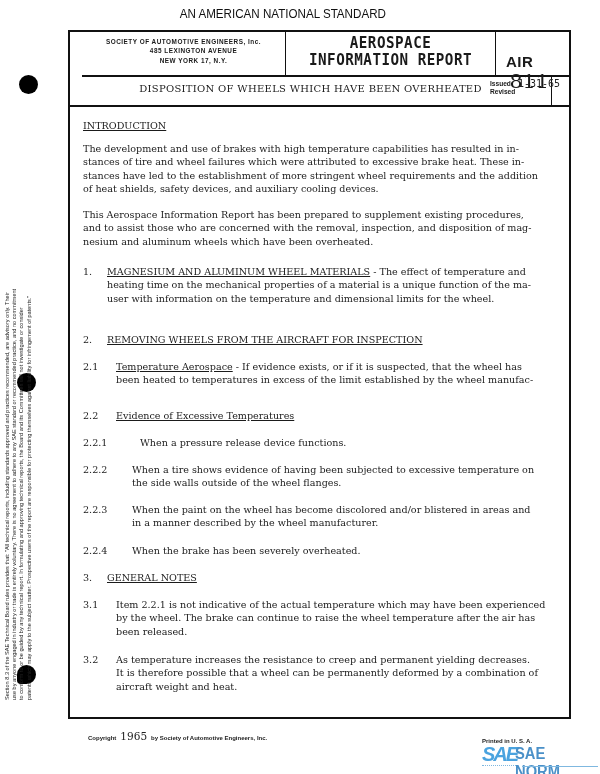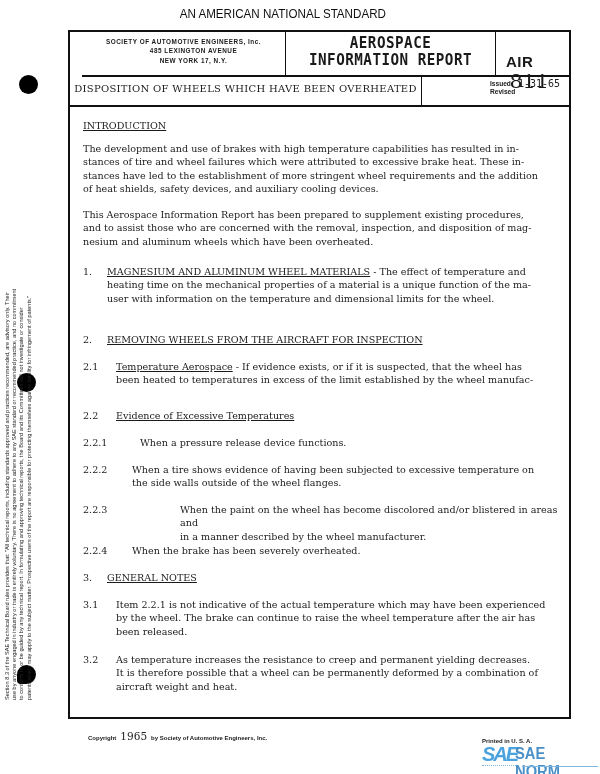--- a/index.html
+++ b/index.html
@@ -12,21 +12,21 @@
   .hdr-row1 { position: absolute; left: 12px; top: 0; right: 0; height: 43px; border-bottom: 2px solid #111; }
   .hdr-row2 { position: absolute; left: 0; top: 43px; right: 0; height: 30px; border-bottom: 2px solid #111; }
   .cell { position: absolute; top: 0; bottom: 0; box-sizing: border-box; }
   .c-society { left: 0; width: 204px; border-right: 1.5px solid #111; text-align: center; font-family: "Liberation Sans", sans-serif; font-weight: bold; font-size: 6.4px; line-height: 9.4px; padding-top: 5px; letter-spacing: 0.5px; }
   .c-society div:nth-child(2), .c-society div:nth-child(3) { padding-left: 20px; }
   .c-title { left: 204px; width: 210px; border-right: 1.5px solid #111; text-align: center; font-family: "DejaVu Sans Mono", monospace; font-weight: bold; font-size: 15px; line-height: 17px; padding-top: 3px; letter-spacing: 0.5px; }
   .c-title div { transform: scaleX(0.95); }
   .c-air { left: 414px; right: 0; padding-left: 10px; padding-top: 20px; }
   .air-prefix { font-family: "Liberation Sans", sans-serif; font-weight: bold; font-size: 15px; letter-spacing: 0.5px; }
   .air-num { font-family: "DejaVu Serif", serif; font-size: 18px; margin-left: 6px; transform: scaleX(1.15); display: inline-block; }
-  .c-subject { left: 0; width: 352px; border-right: 1.5px solid #111; text-align: center; font-size: 10px; padding-top: 8px; letter-spacing: 0.3px; }
+  .c-subject { left: 0; width: 482px; border-right: 1.5px solid #111; text-align: center; font-size: 10px; padding-top: 8px; letter-spacing: 0.3px; }
   .c-issued { left: 414px; right: 0; padding-left: 6px; padding-top: 3px; font-family: "Liberation Sans", sans-serif; }
   .issued-row { display: flex; align-items: center; }
   .issued-label { font-size: 6.6px; font-weight: bold; width: 28px; }
   .issued-val { font-family: "DejaVu Sans Mono", monospace; font-size: 10px; color: #222; }
   .revised-label { font-size: 6.6px; font-weight: bold; margin-top: -1px; }
   .body { position: absolute; left: 12px; top: 87px; right: 8px; font-size: 9.6px; line-height: 13.3px; color: #1b1b1b; }
   .body p { margin: 0; }
   .u { text-decoration: underline; }
   .sec { position: absolute; left: 1px; right: 0; }
   .num { position: absolute; left: 0; }
@@ -136,21 +136,21 @@
     <div class="sec" style="top:344px;">
       <span class="num">2.2.2</span>
       <div class="txt" style="left:49px;">
         <p>When a tire shows evidence of having been subjected to excessive temperature on</p>
         <p>the side walls outside of the wheel flanges.</p>
       </div>
     </div>
 
     <div class="sec" style="top:384px;">
       <span class="num">2.2.3</span>
-      <div class="txt" style="left:49px;margin-left:48px;">
+      <div class="txt" style="left:49px;">
         <p>When the paint on the wheel has become discolored and/or blistered in areas and</p>
         <p>in a manner described by the wheel manufacturer.</p>
       </div>
     </div>
 
     <div class="sec" style="top:425px;">
       <span class="num">2.2.4</span>
       <div class="txt" style="left:49px;">
           <p>When the brake has been severely overheated.</p>
         </div>

